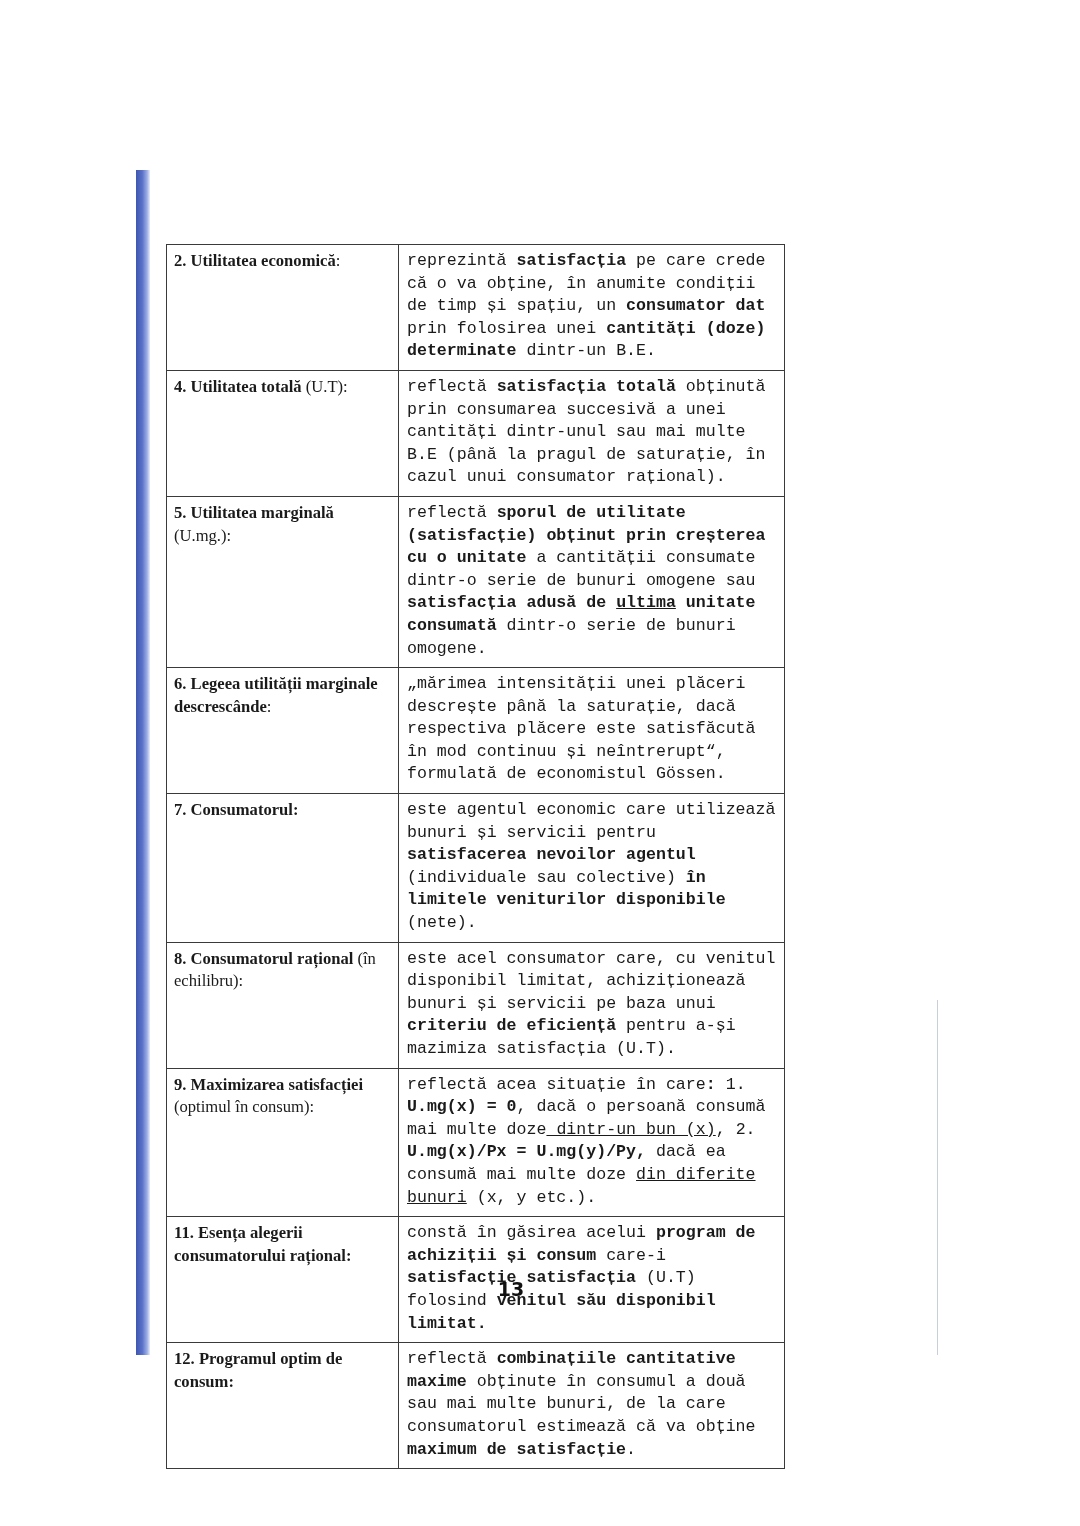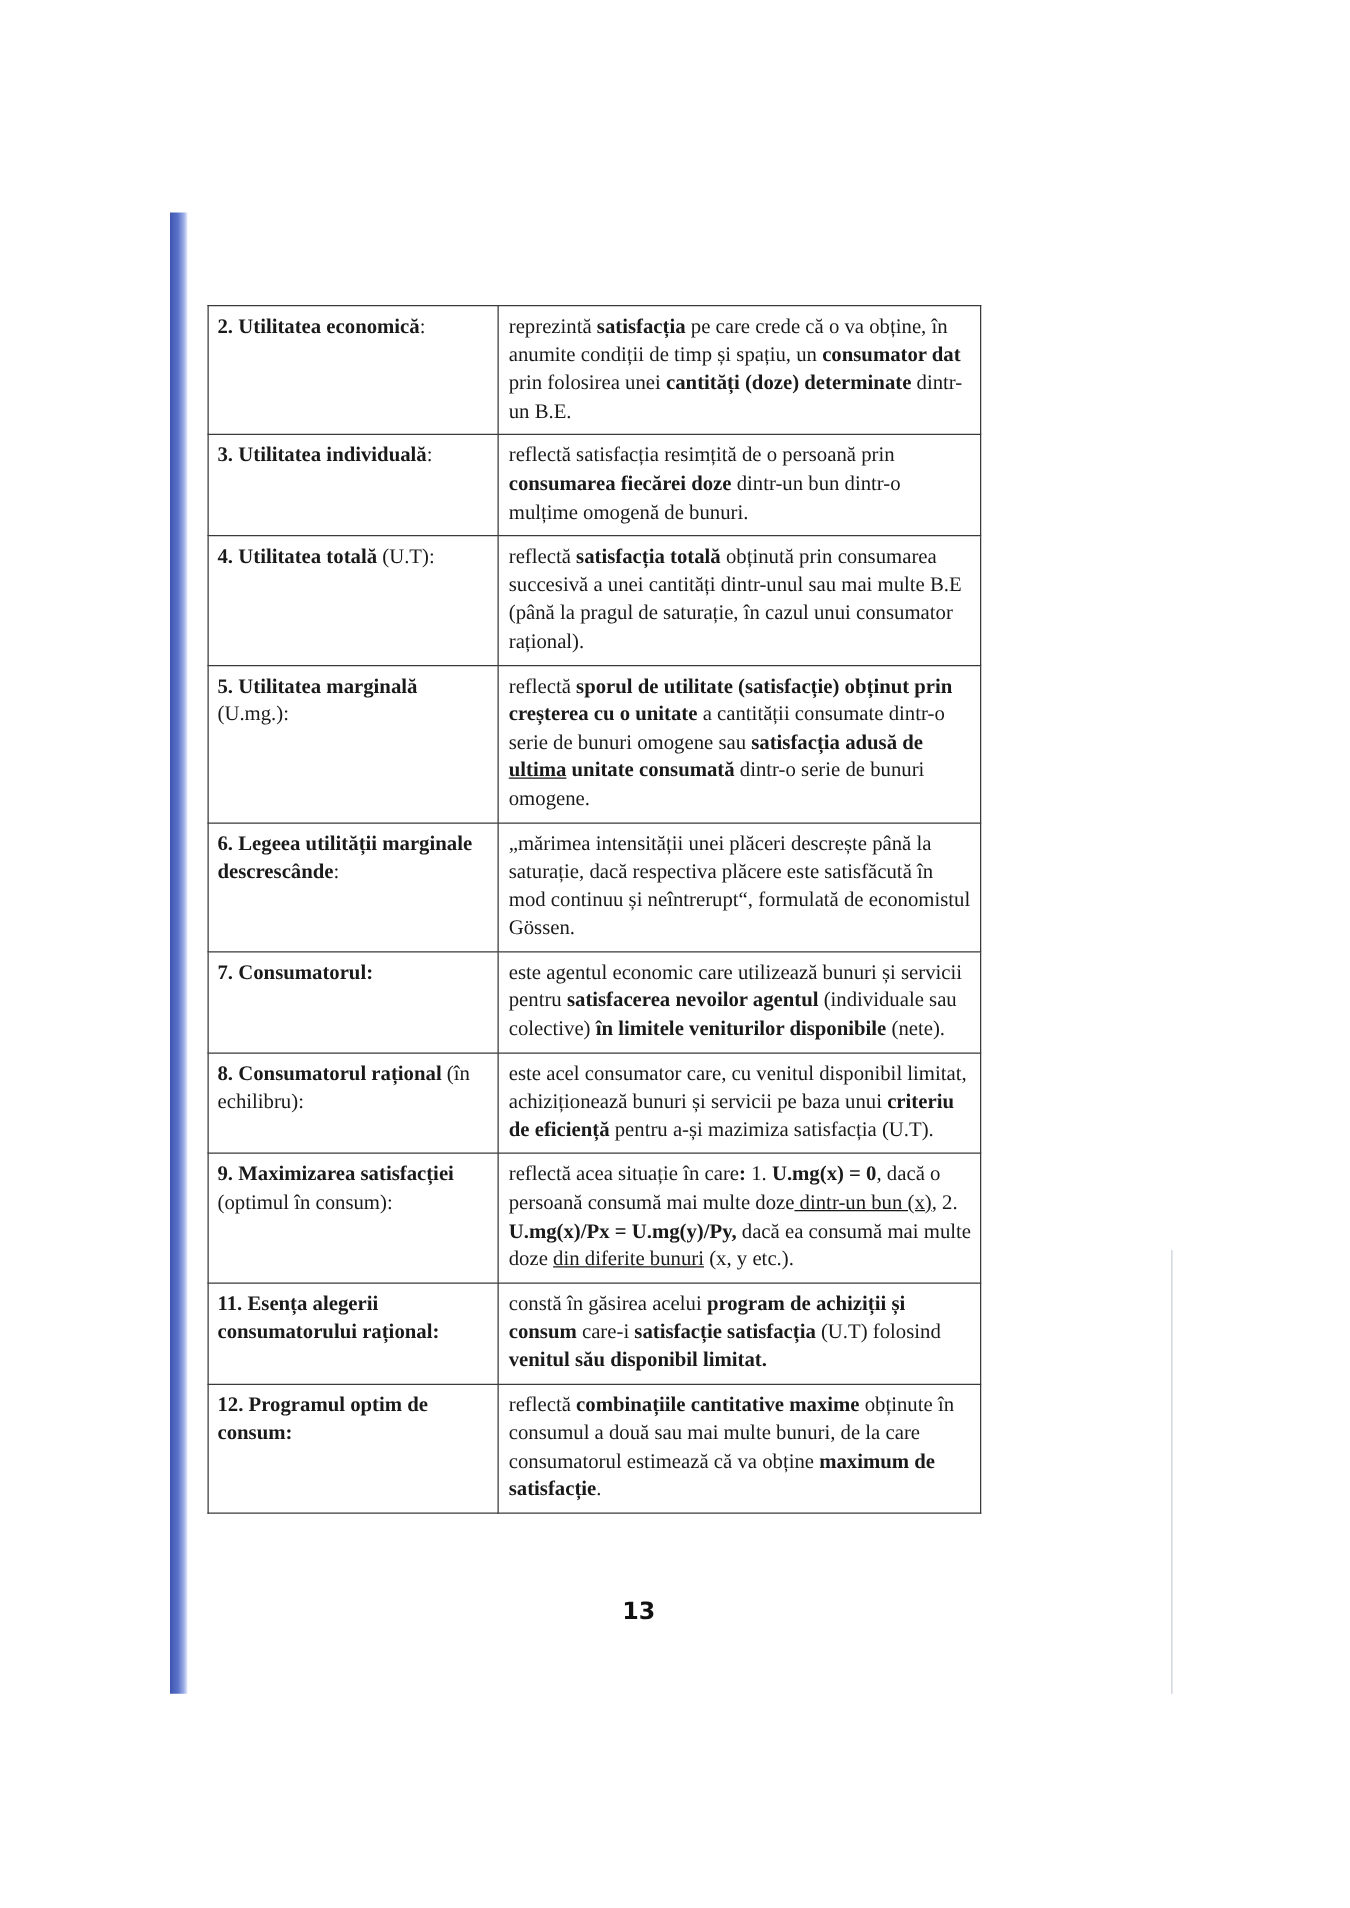--- a/index.html
+++ b/index.html
@@ -43,20 +43,21 @@
     table.defs td {
       border: 1.4px solid #3a3a3a;
       vertical-align: top;
       padding: 5px 6px 7px 7px;
     }
     table.defs td.term {
       width: 218px;
     }
     table.defs td.def {
       padding-left: 8px;
+      font-family: Liberation Mono, monospace;
     }
     b { font-weight: bold; }
     u { text-decoration: underline; }
     .page-number {
       position: absolute;
       left: 0;
       width: 1022px;
       top: 1278px;
       text-align: center;
       font-family: "DejaVu Sans", sans-serif;
@@ -69,24 +70,20 @@
 <body>
 
 <div class="binding-edge"></div>
 <div class="right-edge"></div>
 
 <table class="defs">
   <tbody id="defs-body">
   <tr>
         <td class="term"><b>2. Utilitatea economică</b><span>:</span></td>
         <td class="def"><span>reprezintă </span><b>satisfacția</b><span> pe care crede că o va obține, în anumite condiții de timp și spațiu, un </span><b>consumator dat</b><span> prin folosirea unei </span><b>cantități (doze) determinate</b><span> dintr-un B.E.</span></td>
-      </tr>
-      <tr>
-        <td class="term"><b>3. Utilitatea individuală</b><span>:</span></td>
-        <td class="def"><span>reflectă satisfacția resimțită de o persoană prin </span><b>consumarea fiecărei doze</b><span> dintr-un bun dintr-o mulțime omogenă de bunuri.</span></td>
       </tr>
       <tr>
         <td class="term"><b>4. Utilitatea totală</b><span> (U.T):</span></td>
         <td class="def"><span>reflectă </span><b>satisfacția totală</b><span> obținută prin consumarea succesivă a unei cantități dintr-unul sau mai multe B.E (până la pragul de saturație, în cazul unui  consumator rațional).</span></td>
       </tr>
       <tr>
         <td class="term"><b>5. Utilitatea marginală</b><span> (U.mg.):</span></td>
         <td class="def"><span>reflectă </span><b>sporul de utilitate (satisfacție) obținut prin creșterea cu o unitate</b><span> a cantității consumate dintr-o serie de bunuri omogene sau </span><b>satisfacția adusă de </b><b><u>ultima</u></b><b> unitate consumată</b><span> dintr-o serie de bunuri omogene.</span></td>
       </tr>
       <tr>

